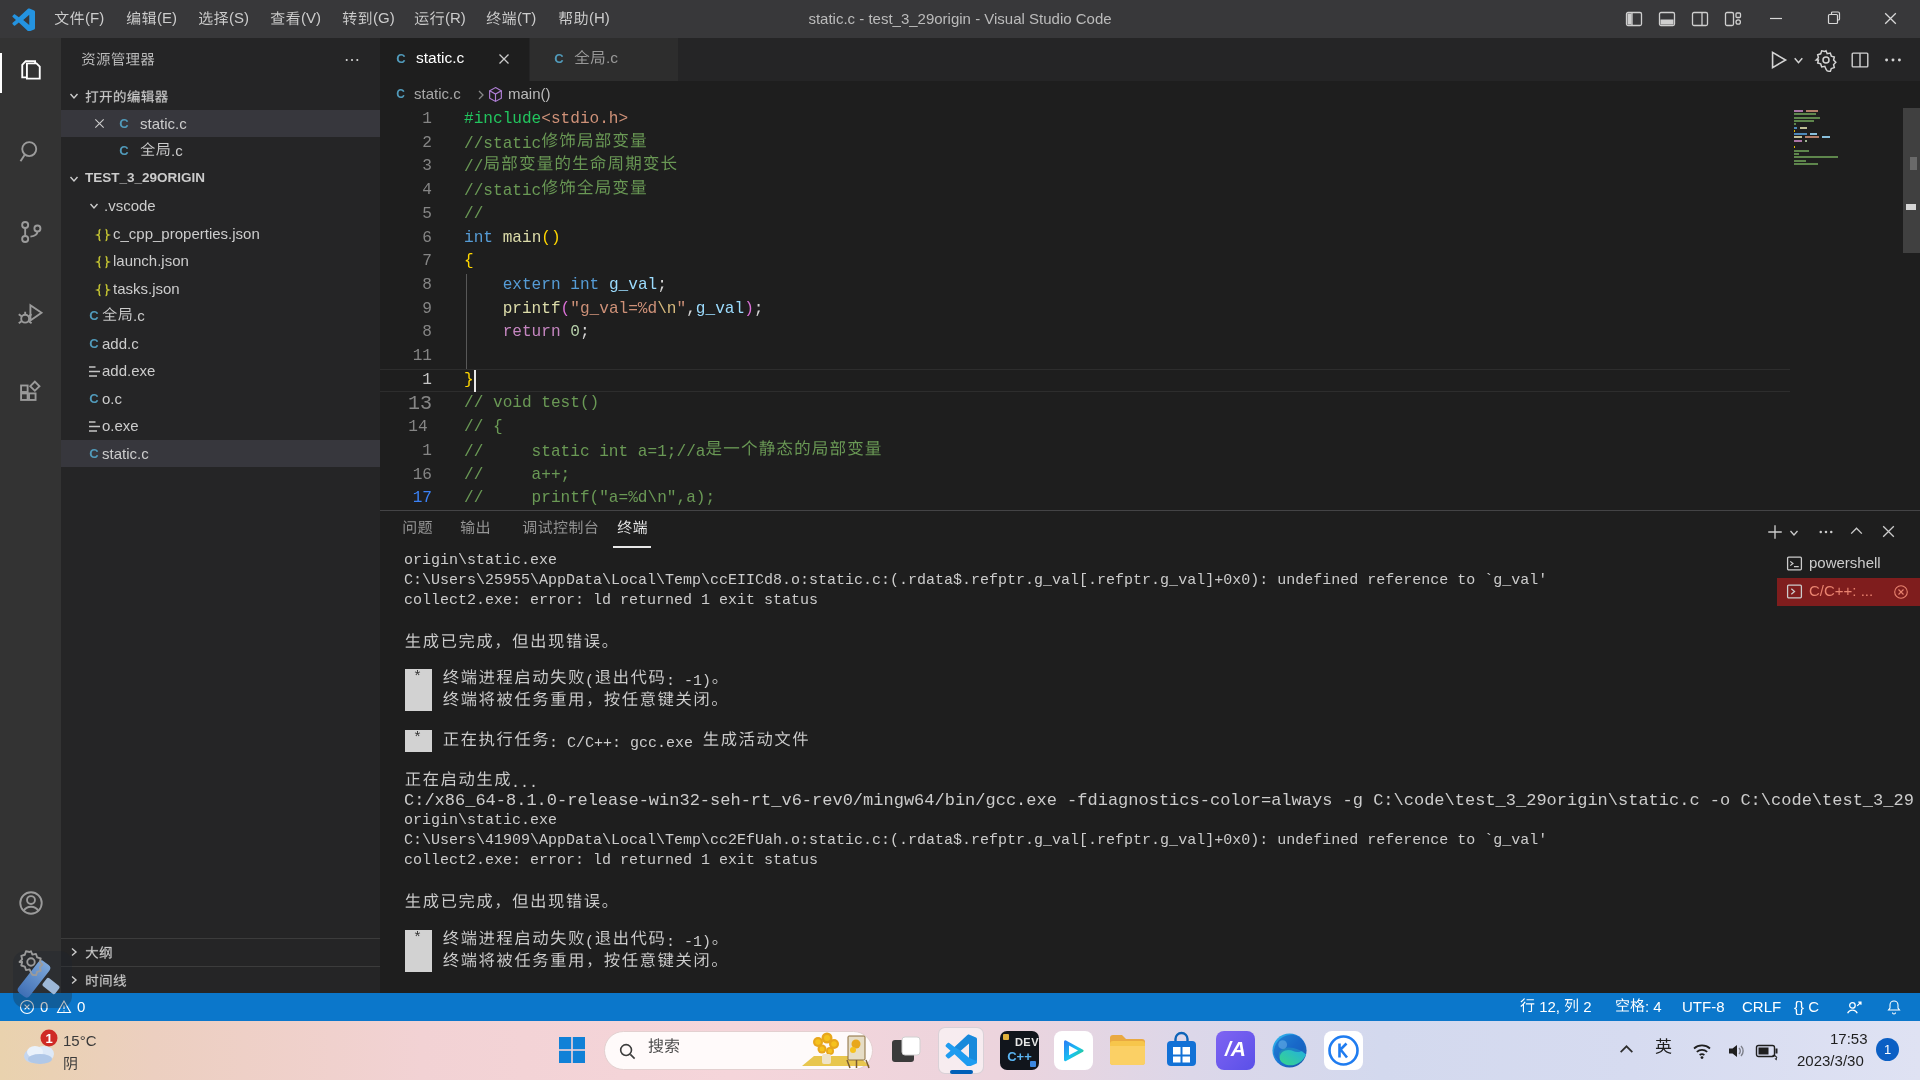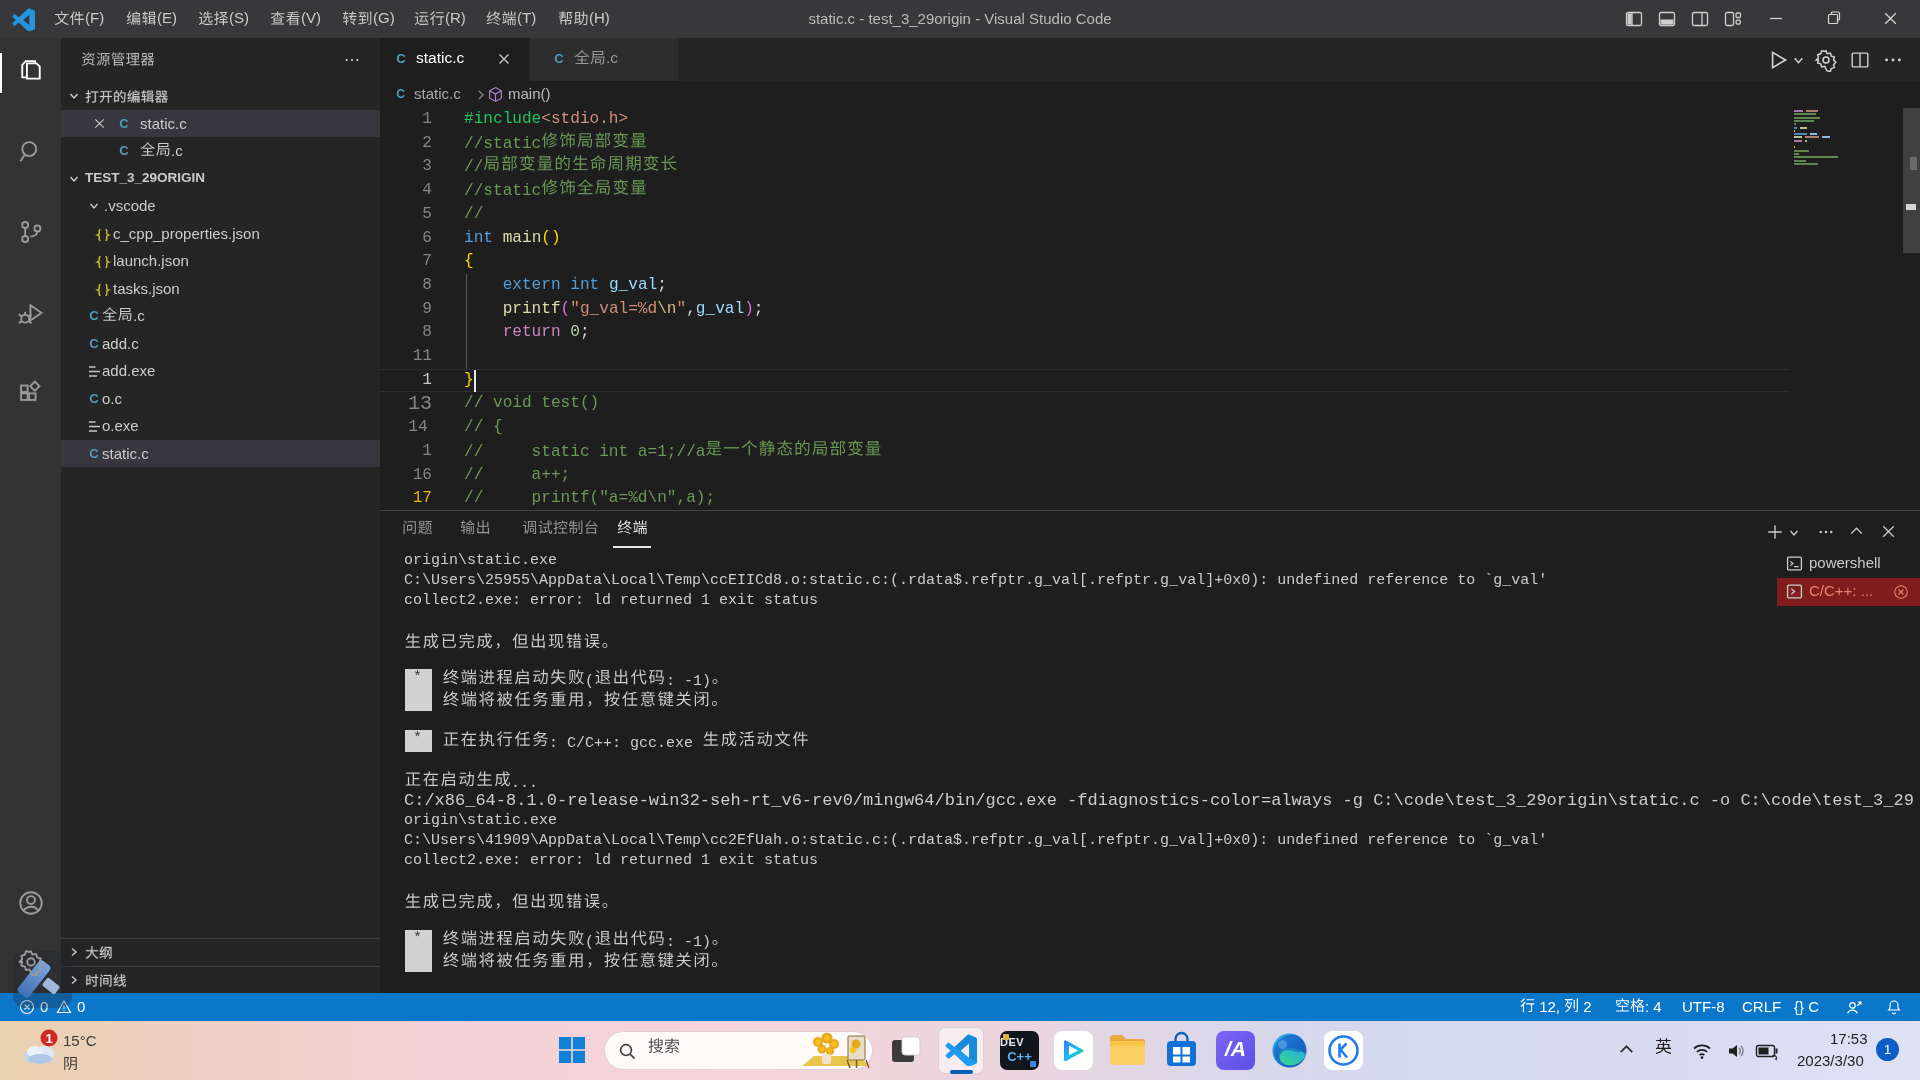--- a/index.html
+++ b/index.html
@@ -343,21 +343,21 @@
         <use href="#g44" transform="translate(53.7 14.3) scale(0.01660 -0.01660)"></use>
         <use href="#g45" transform="translate(71.4 14.3) scale(0.01660 -0.01660)"></use>
         <use href="#g23" transform="translate(89.1 14.3) scale(0.01660 -0.01660)"></use>
         <use href="#g25" transform="translate(106.8 14.3) scale(0.01660 -0.01660)"></use>
         <use href="#g33" transform="translate(124.5 14.3) scale(0.01660 -0.01660)"></use>
         <use href="#g34" transform="translate(142.2 14.3) scale(0.01660 -0.01660)"></use>
         <use href="#g35" transform="translate(159.8 14.3) scale(0.01660 -0.01660)"></use>
       </svg></div>
     <div class="abs mono" style="left:24px;top:425.5px;width:28px;height:23.7px;line-height:23.7px;font-size:16.1px;color:#858585;text-align:right">16</div>
     <div class="abs mono" style="left:84.0px;top:425.5px;height:23.7px;line-height:23.7px;font-size:16.1px;color:#d4d4d4"><span style="color:#6A9955">//     a++;</span></div>
-    <div class="abs mono" style="left:24px;top:449.2px;width:28px;height:23.7px;line-height:23.7px;font-size:16.1px;color:#eab308;text-align:right">17</div>
+    <div class="abs mono" style="left:24px;top:449.2px;width:28px;height:23.7px;line-height:23.7px;font-size:16.1px;color:#3b82f6;text-align:right">17</div>
     <div class="abs mono" style="left:84.0px;top:449.2px;height:23.7px;line-height:23.7px;font-size:16.1px;color:#d4d4d4"><span style="color:#6A9955">//     printf("a=%d</span><span style="color:#6A9955">\n</span><span style="color:#6A9955">",a);</span></div>
     <div class="abs" style="left:93.7px;top:331.7px;width:2px;height:22px;background:#e8e8e8"></div>
     <div class="abs" style="left:1414px;top:72.0px;width:9px;height:2px;background:#C586C0;opacity:.85"></div>
     <div class="abs" style="left:1426.2px;top:72.0px;width:12px;height:2px;background:#CE9178;opacity:.85"></div>
     <div class="abs" style="left:1414px;top:75.3px;width:22px;height:2px;background:#6A9955;opacity:.85"></div>
     <div class="abs" style="left:1414px;top:78.6px;width:26px;height:2px;background:#6A9955;opacity:.85"></div>
     <div class="abs" style="left:1414px;top:81.9px;width:20px;height:2px;background:#6A9955;opacity:.85"></div>
     <div class="abs" style="left:1414px;top:85.2px;width:2px;height:2px;background:#6A9955;opacity:.85"></div>
     <div class="abs" style="left:1414px;top:88.5px;width:3px;height:2px;background:#569CD6;opacity:.85"></div>
     <div class="abs" style="left:1420.45px;top:88.5px;width:7px;height:2px;background:#DCDCAA;opacity:.85"></div>
@@ -658,21 +658,21 @@
 <rect x="2" y="6" width="22" height="22" rx="3" fill="#3b3b3b"></rect>
       <rect x="12" y="3" width="18" height="18" rx="3" fill="#ffffff" stroke="#d0d0d0"></rect>
     </svg>
     <div class="abs" style="left:938px;top:6px;width:46px;height:47px;background:rgba(255,255,255,0.55);border:1px solid rgba(160,160,170,0.35);border-radius:7px"></div>
 <svg class="abs" style="left:945px;top:13px" width="32" height="32" viewBox="0 0 100 100">
 <path fill="#1f9cf0" d="M96.5 10.7L76.1 2.3c-2.3-1-5-.5-6.8 1.3L29.8 40.7 13.5 28.2c-1.5-1.2-3.7-1.1-5.1.2L3 33.6c-1.7 1.6-1.7 4.3 0 5.9L17.2 52 3 64.5c-1.7 1.6-1.7 4.3 0 5.9l5.4 5.2c1.4 1.3 3.6 1.4 5.1.2l16.3-12.5 39.5 37.1c1.8 1.8 4.5 2.3 6.8 1.3l20.4-8.4c2.1-.9 3.5-3 3.5-5.3V16c0-2.3-1.4-4.4-3.5-5.3zM75 74.4L48.9 52 75 29.6v44.8z"></path>
 <path fill="#0c67b5" d="M96.5 10.7L76.1 2.3c-2.3-1-5-.5-6.8 1.3L29.8 40.7l19.1 11.3L75 29.6v44.8l21.5 8.9c2.1-.9 3.5-3 3.5-5.3V16c0-2.3-1.4-4.4-3.5-5.3z" opacity="0.35"></path>
     </svg>
 <div class="abs" style="left:950px;top:49px;width:23px;height:3.5px;border-radius:2px;background:#005fb8"></div>
     <div class="abs" style="left:1000px;top:10px;width:39px;height:39px;border-radius:7px;background:#11151c;overflow:hidden">
-<div class="abs" style="left:0;top:5px;width:39px;text-align:left;color:#e8e8e8;font-size:11px;font-weight:bold;letter-spacing:.5px">DEV</div>
+<div class="abs" style="left:0;top:5px;width:39px;text-align:right;color:#e8e8e8;font-size:11px;font-weight:bold;letter-spacing:.5px">DEV</div>
 <div class="abs" style="left:0;top:18px;width:39px;text-align:center;color:#5ab4f2;font-size:13px;font-weight:bold">C++</div>
 <div class="abs" style="left:3px;top:3px;width:6px;height:6px;background:#e0b13c;border-radius:1px"></div>
 <div class="abs" style="left:30px;top:30px;width:6px;height:6px;background:#3c87e0;border-radius:1px"></div>
     </div>
     <div class="abs" style="left:1054px;top:10px;width:39px;height:39px;border-radius:8px;background:#ffffff">
 <svg class="abs" style="left:6px;top:6px" width="27" height="27" viewBox="0 0 27 27">
 <defs>
           <linearGradient id="tv1" x1="0" y1="0" x2="1" y2="1">
             <stop offset="0" stop-color="#2a7bf6"></stop>
             <stop offset=".55" stop-color="#18c1f0"></stop>

